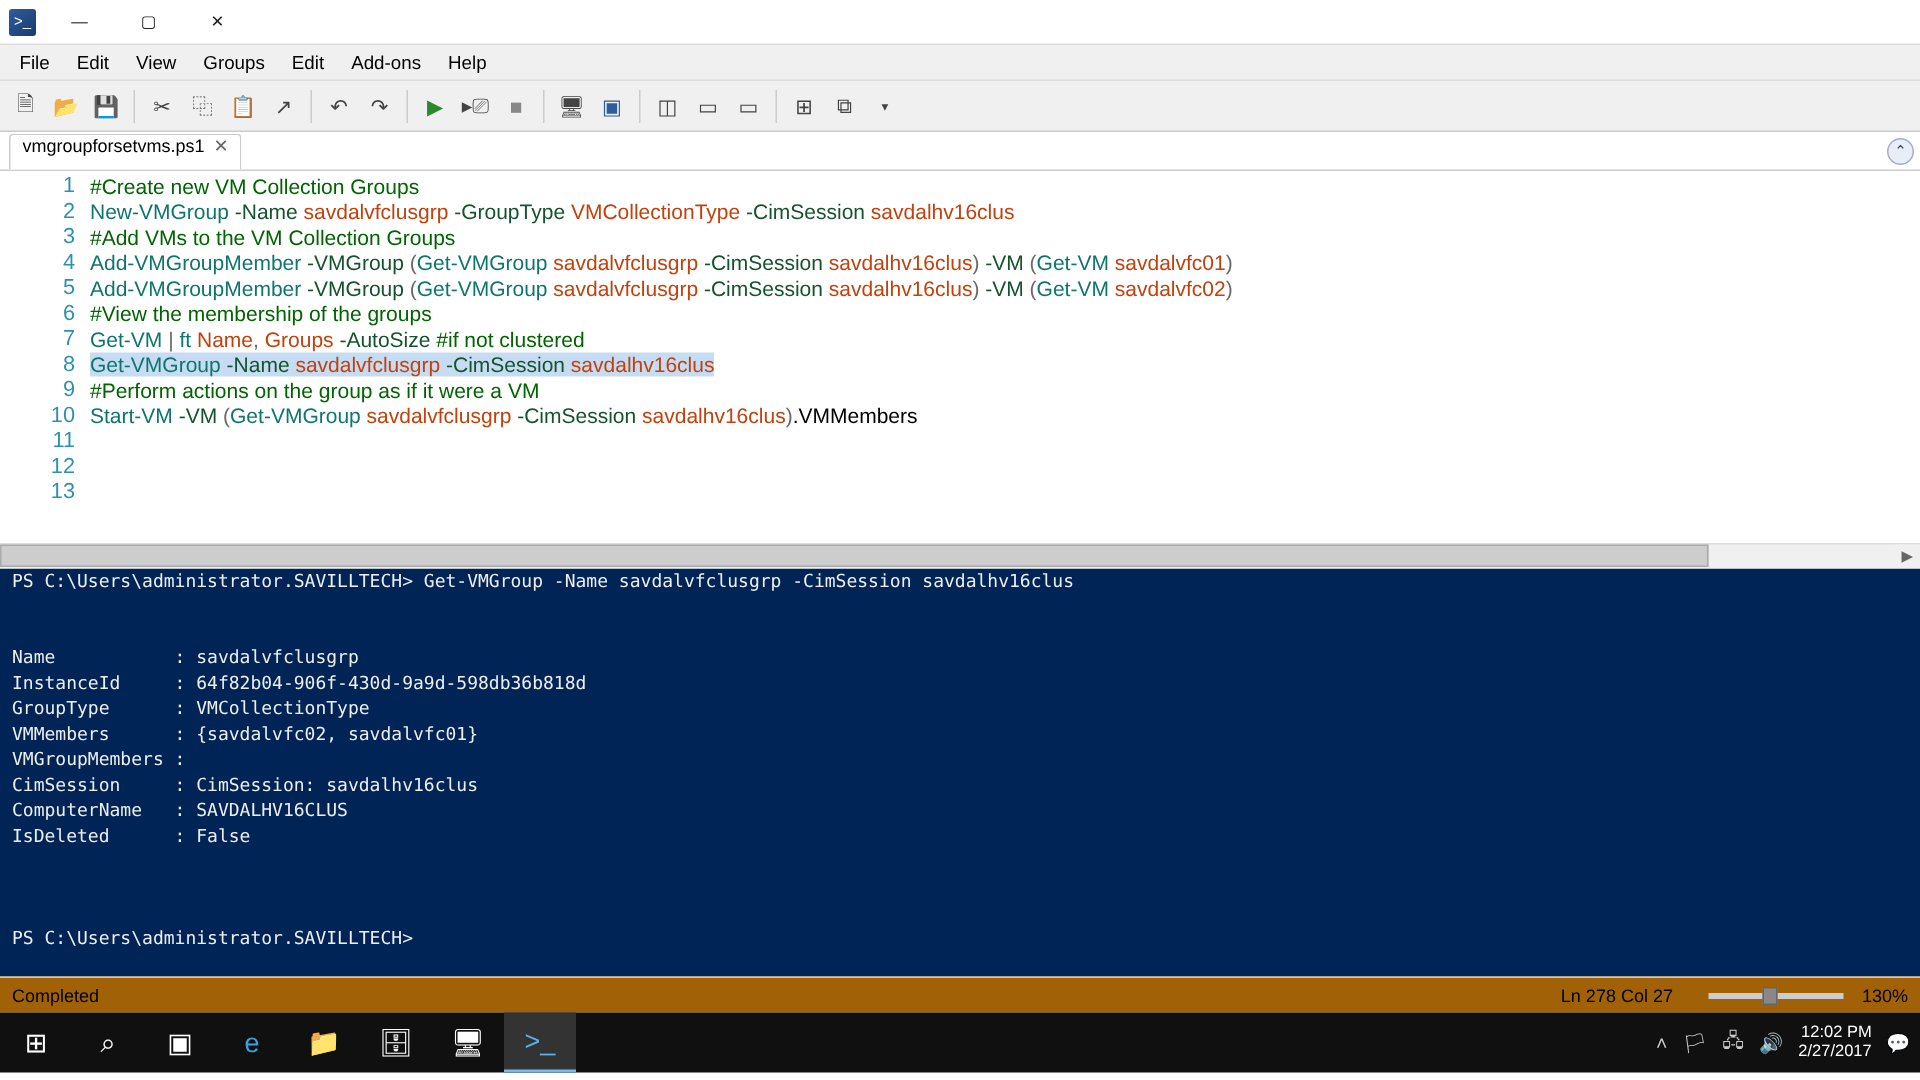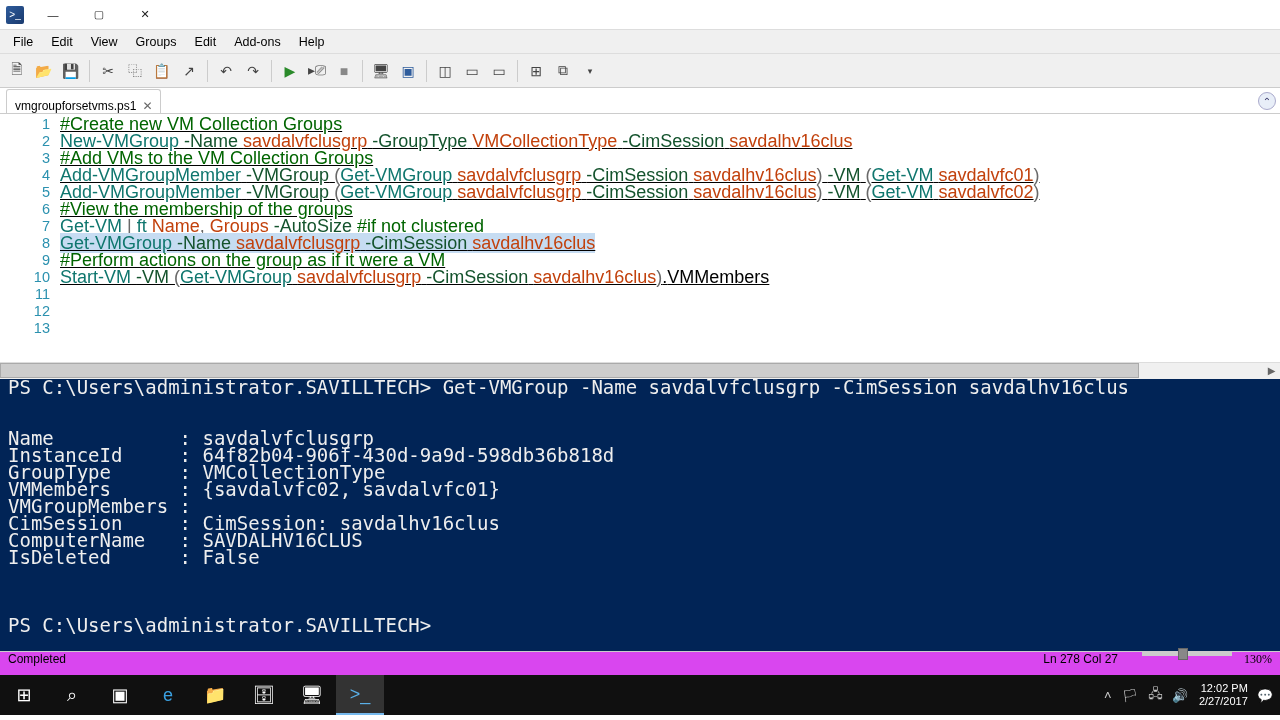--- a/index.html
+++ b/index.html
@@ -12,45 +12,45 @@
 .winbtn { width: 46px; height: 30px; display: flex; align-items: center; justify-content: center; font-size: 11px; color:#222; }
 
 .menubar { height: 24px; display: flex; align-items: center; padding: 0 4px; font-size: 12.5px; background:#f0f0f0; border-bottom:1px solid #ddd;}
 .menubar .menu-item { padding: 2px 9px; cursor: default; }
 
 .toolbar { height: 34px; background: #f0f0f0; display: flex; align-items: center; padding: 0 4px; border-bottom: 1px solid #ccc; gap:1px;}
 .tbtn { width: 26px; height: 26px; display: flex; align-items: center; justify-content: center; border-radius:2px; font-size:14px; color:#444;}
 .tsep { width: 1px; height: 22px; background: #ccc; margin: 0 4px; }
 
 .tabbar { height: 26px; background: #fff; display: flex; align-items: flex-end; padding: 0 6px; border-bottom: 1px solid #ccc; position:relative;}
-.tab { height: 24px; padding: 0 8px; border: 1px solid #ccc; border-bottom: none; border-radius: 3px 3px 0 0; background:#fff; display:flex; align-items:flex-end; font-size:12px; gap:6px;margin-top:19px;}
+.tab { height: 24px; padding: 0 8px; border: 1px solid #ccc; border-bottom: none; border-radius: 3px 3px 0 0; background:#fff; display:flex; align-items:flex-start; font-size:12px; gap:6px;margin-top:19px;}
 .tab .close { font-size:12px; color:#666; }
 .expand-btn { position:absolute; right:4px; top:4px; width:18px; height:18px; border:1px solid #aac; border-radius:50%; display:flex; align-items:center; justify-content:center; font-size:10px; color:#336; background:#e8eef8;}
 
 .editor-wrap { height: 248px; display: flex; background: #fff; overflow:hidden; position:relative;}
 .hscroll { height:17px; background:#f0f0f0; border-top:1px solid #ddd; position:relative;}
 .hscroll .thumb { position:absolute; left:0; top:0; height:15px; width:89%; background:#cdcdcd; border:1px solid #aaa;}
 .hscroll .rbtn { position:absolute; right:0; top:0; width:17px; height:15px; background:#f0f0f0; display:flex; align-items:center; justify-content:center; font-size:10px; color:#666;}
 
 .gutter { width: 60px; background: #fff; text-align: right; padding-right: 10px; font-family: Consolas, monospace; font-size: 14.5px; color: #2b91af; line-height:17px; padding-top:2px;}
-.code { flex:1; font-family: Consolas, monospace; font-size: 18px; line-height:17px; padding-top:2px; white-space:pre;text-decoration:underline;}
+.code { flex:1; font-family: Consolas, monospace; font-size: 14px; line-height:17px; padding-top:2px; white-space:pre;}
 .c-comment { color: #006400; }
 .c-cmd { color: #0f766e; }
 .c-param { color: #14532d; }
 .c-op { color:#696969;}
 .c-arg { color: #c2410c; }
 .c-text { color: #000; }
 .line-sel { background: #c6dcf2; display:inline;}
 
-.console { height: 272px; background: #012456; color: #eee; font-family: Consolas, monospace; font-size: 19px; line-height:17px; padding: 0 8px 4px 8px; overflow:hidden; white-space:pre;}
+.console { height: 272px; background: #012456; color: #eee; font-family: Consolas, monospace; font-size: 12px; line-height:17px; padding: 0 8px 4px 8px; overflow:hidden; white-space:pre;}
 
-.statusbar { height: 24px; background: #d946ef; border-top: 1px solid #ccc; display: flex; font-size: 12px; padding: 0 8px; }
+.statusbar { height: 24px; background: #a16207; border-top: 1px solid #ccc; display: flex; align-items: center; font-size: 12px; padding: 0 8px; }
 .statusbar .left { flex:1; }
 .statusbar .pos { margin-right:18px;}
-.statusbar .zoom { margin-left:6px;font-family:Liberation Serif, serif;}
+.statusbar .zoom { margin-left:6px;}
 .slider {width:90px; height:4px; background:#ccc; position:relative; margin:0 6px;}
 .slider .sthumb {position:absolute; left:40%; top:-4px; width:10px; height:12px; background:#888; border:1px solid #666;}
 
 .taskbar { height: 40px; background: #101010; display: flex; align-items: center; color:#fff;}
 .taskbtn { width: 48px; height: 40px; display: flex; align-items: center; justify-content: center; font-size:18px; }
 .taskbtn.active { border-bottom:2px solid #76b9ed; background:#333;}
 .systray { margin-left: auto; display:flex; align-items:center; padding-right:6px; gap:10px; font-size:11px;}
 .systray .clock { text-align:right; line-height:13px; font-size:11px;}
 .tray-icon { font-size:13px; color:#ccc;}
 </style>

